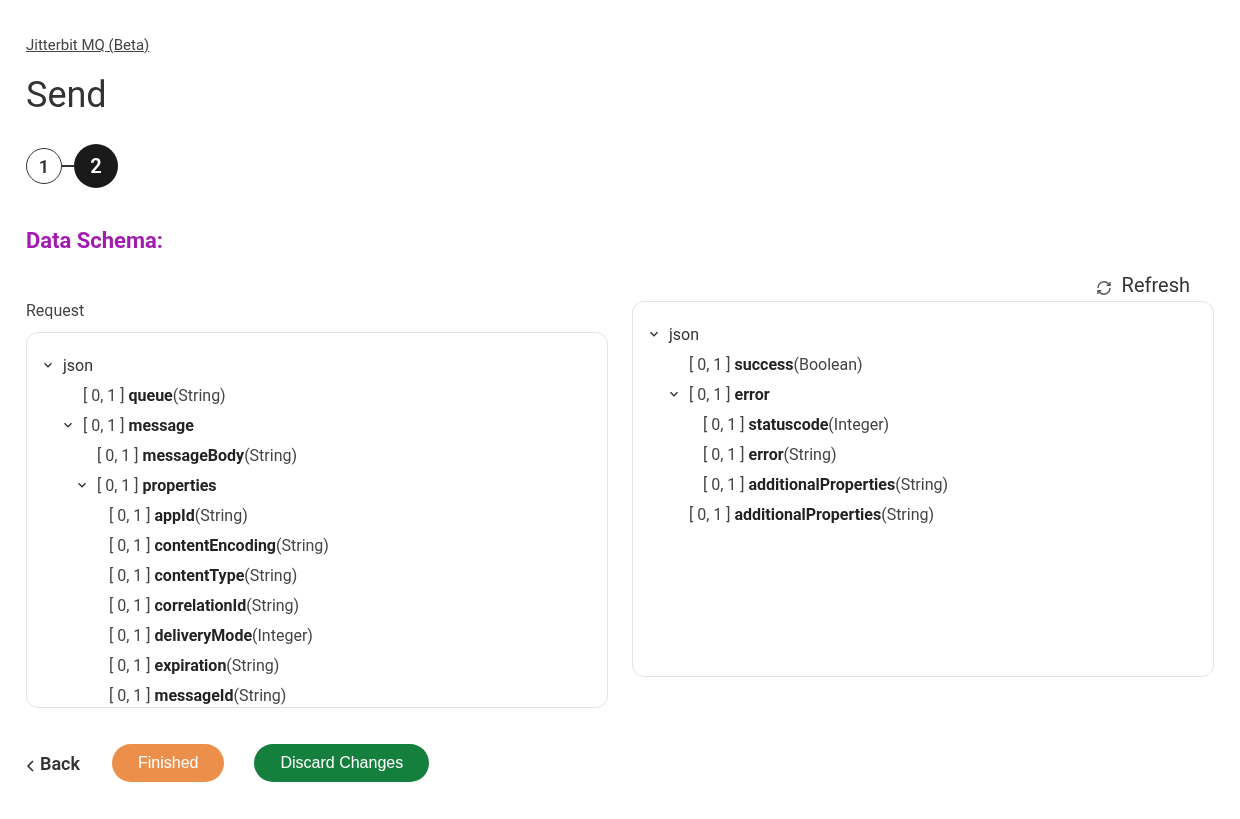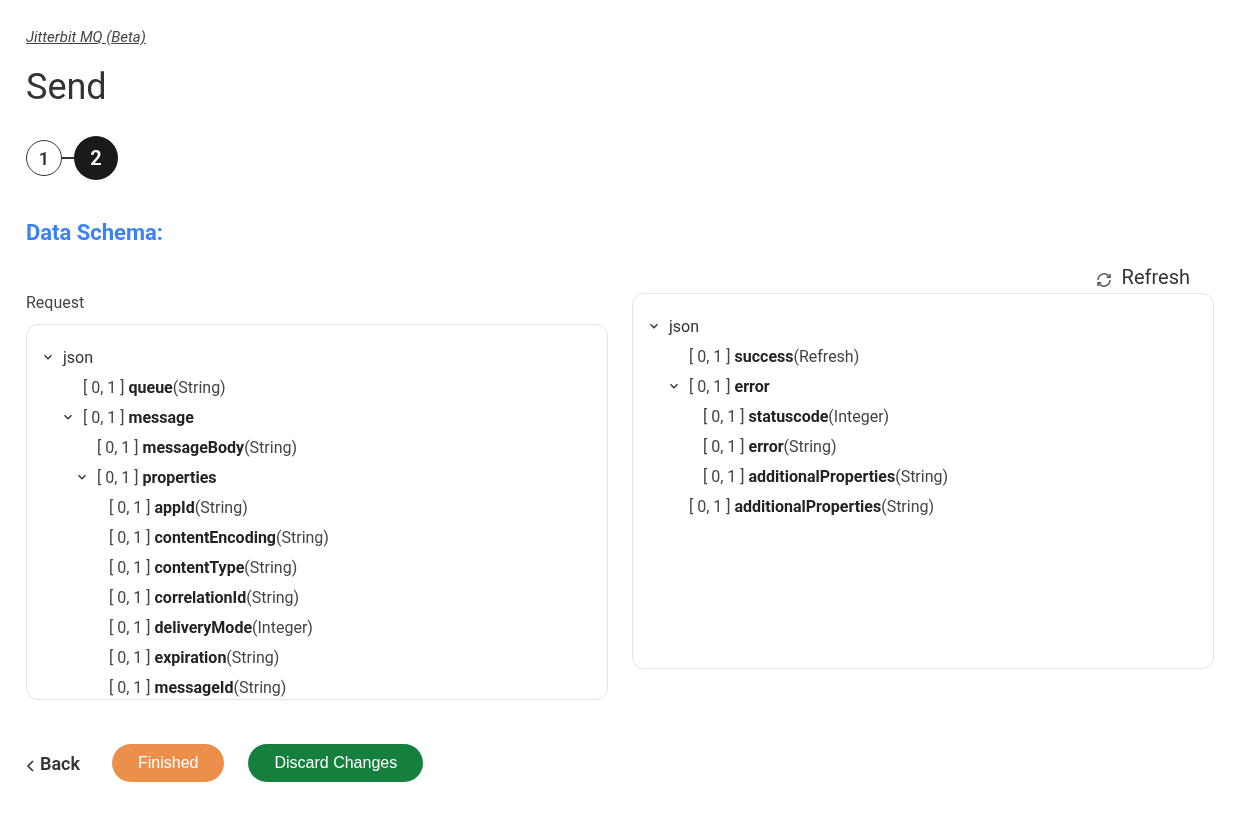--- a/index.html
+++ b/index.html
@@ -9,23 +9,22 @@
     color: #333;
     width: 1240px;
     height: 819px;
     overflow: hidden;
     padding: 20px 26px;
     position: relative;
   }
   .breadcrumb {
     font-size: 15px;
     color: #444;
-    margin-top: 8px;
+    margin-top: 16px;
     margin-bottom: 20px;
-    font-style: italic;
   }
   .breadcrumb a {
     color: #444;
     text-decoration: underline;
   }
   h1.page-title {
     font-size: 36px;
     font-weight: 400;
     color: #333;
     margin-bottom: 28px;
@@ -58,21 +57,21 @@
     font-size: 20px;
   }
   .step-connector {
     width: 12px;
     height: 1.5px;
     background: #333;
   }
   h2.section-title {
     font-size: 22px;
     font-weight: 700;
-    color: #3b82f6;
+    color: #a21caf;
     margin-bottom: 20px;
   }
   .refresh-row {
     display: flex;
     justify-content: flex-end;
     margin-bottom: 4px;
     padding-right: 24px;
   }
   .refresh-btn {
     display: flex;
@@ -143,21 +142,21 @@
   .back-link {
     display: flex;
     align-items: center;
     gap: 4px;
     font-size: 18px;
     font-weight: 600;
     color: #333;
     cursor: pointer;
   }
   .back-chevron { width: 10px; height: 14px; }
-  .btn-group { display: flex; gap: 24px; }
+  .btn-group { display: flex; gap: 30px; }
   .btn {
     border: none;
     border-radius: 22px;
     padding: 10px 26px;
     font-size: 16px;
     font-weight: 500;
     cursor: pointer;
   }
   .btn-primary {
     background: #ec8f4a;
@@ -292,21 +291,21 @@
             <svg viewBox="0 0 16 16" width="14" height="14" fill="none" stroke="#333" stroke-width="1.6">
               <polyline points="4,6 8,10 12,6"></polyline>
             </svg>
           </span>
           <span>json</span>
         </div>
         <div class="tree-node indent-1">
           <span class="no-chevron"></span>
           <span class="card">[ 0, 1 ] </span>
           <span class="fieldname">success</span>
-          <span class="fieldtype"> (Refresh)</span>
+          <span class="fieldtype"> (Boolean)</span>
         </div>
         <div class="tree-node indent-1">
           <span class="chevron">
             <svg viewBox="0 0 16 16" width="14" height="14" fill="none" stroke="#333" stroke-width="1.6">
               <polyline points="4,6 8,10 12,6"></polyline>
             </svg>
           </span>
           <span class="card">[ 0, 1 ] </span>
           <span class="fieldname">error</span>
         </div>

